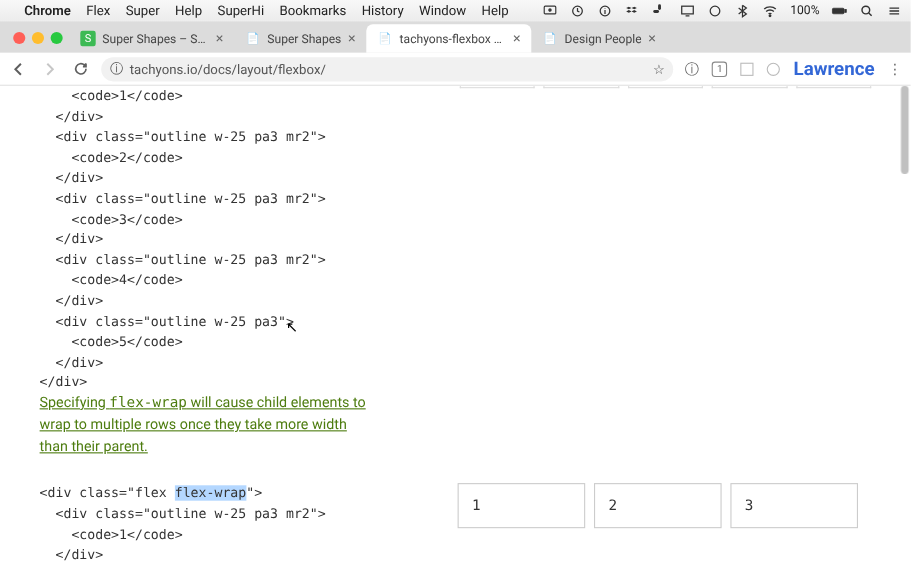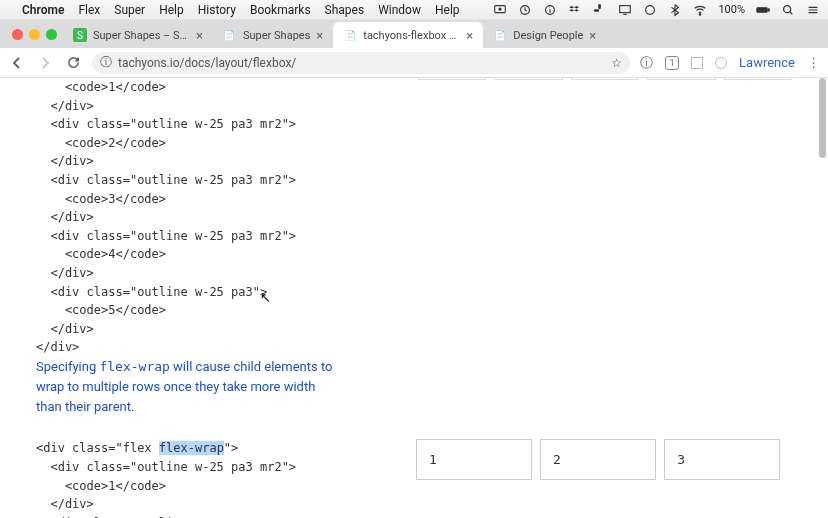--- a/index.html
+++ b/index.html
@@ -22,31 +22,31 @@
   .tab.active { background:#fff; }
   .tab .favicon { width:14px; height:14px; border-radius:2px; display:inline-flex; align-items:center; justify-content:center; font-size:10px;}
   .tab .title { white-space:nowrap; overflow:hidden; text-overflow:ellipsis; flex:1;}
   .tab .close { font-size:13px; color:#666; }
   
   
   .omnirow { height:30px; background:#fff; border-bottom:1px solid #e2e2e2; display:flex; align-items:center; padding:0 8px; gap:10px;}
   .navbtn { width:18px; height:18px; display:flex; align-items:center; justify-content:center; color:#6a6a6a;}
   .omnibox { flex:1; height:22px; border-radius:11px; background:#f1f1f1; display:flex; align-items:center; padding:0 8px; gap:6px; font-size:12px; color:#555;}
   .omniright { display:flex; align-items:center; gap:12px; color:#666;}
-  .profile { font-size:13px; color:#3367d6;}
+  .profile { font-size:17px; color:#3367d6;font-weight:bold;}
   
   
   .viewport { position:absolute; top:78px; left:0; right:0; bottom:0; overflow:auto; }
   .page { padding:0 36px 30px 36px; }
   
   .codeblock { font-family: Menlo, Consolas, monospace; font-size:12px; line-height:1.55; white-space:pre; color:#333; }
   .hl { background:#b4d7ff; }
   
   h3.section { font-size:13px; font-weight:700; margin:28px 0 12px 0; color:#222; }
-  p.lede { font-size:13px; line-height:1.55; color:#1d4ed8; max-width:300px;}
+  p.lede { font-size:13px; line-height:1.55; color:#4d7c0f; max-width:300px;text-decoration:underline;}
   p.lede code { font-family: Menlo, Consolas, monospace; }
   
   .split { display:flex; gap:40px; align-items:flex-start; margin-top:22px;}
   .split .left { flex:0 0 340px; }
   .split .right { flex:1; padding-top:0; }
   
   .demo { display:flex; flex-wrap:wrap; }
   .demo .item { border:1px solid #ccc; padding:12px; margin-right:8px; margin-bottom:8px; width:calc(33% - 8px); font-size:13px; color:#333; font-family:Menlo,Consolas,monospace;}
   
   
@@ -61,23 +61,23 @@
 </style>
 </head>
 <body>
 
 <div class="menubar">
   <span class="apple"></span>
   <span class="appname">Chrome</span>
   <span>Flex</span>
   <span>Super</span>
   <span>Help</span>
+  <span>SuperHi</span>
+  <span>Bookmarks</span>
   <span>History</span>
-  <span>Bookmarks</span>
-  <span>Shapes</span>
   <span>Window</span>
   <span>Help</span>
   <div class="right">
     <svg viewBox="0 0 16 16" fill="none" stroke="#333" stroke-width="1.2">
         <rect x="2" y="3" width="12" height="8" rx="1"></rect>
         <circle cx="8" cy="7" r="1.2" fill="#333"></circle>
       </svg>
     <svg viewBox="0 0 16 16" fill="none" stroke="#333" stroke-width="1.3">
         <circle cx="8" cy="8" r="5"></circle>
         <path d="M8 5v3l2 1"></path>

